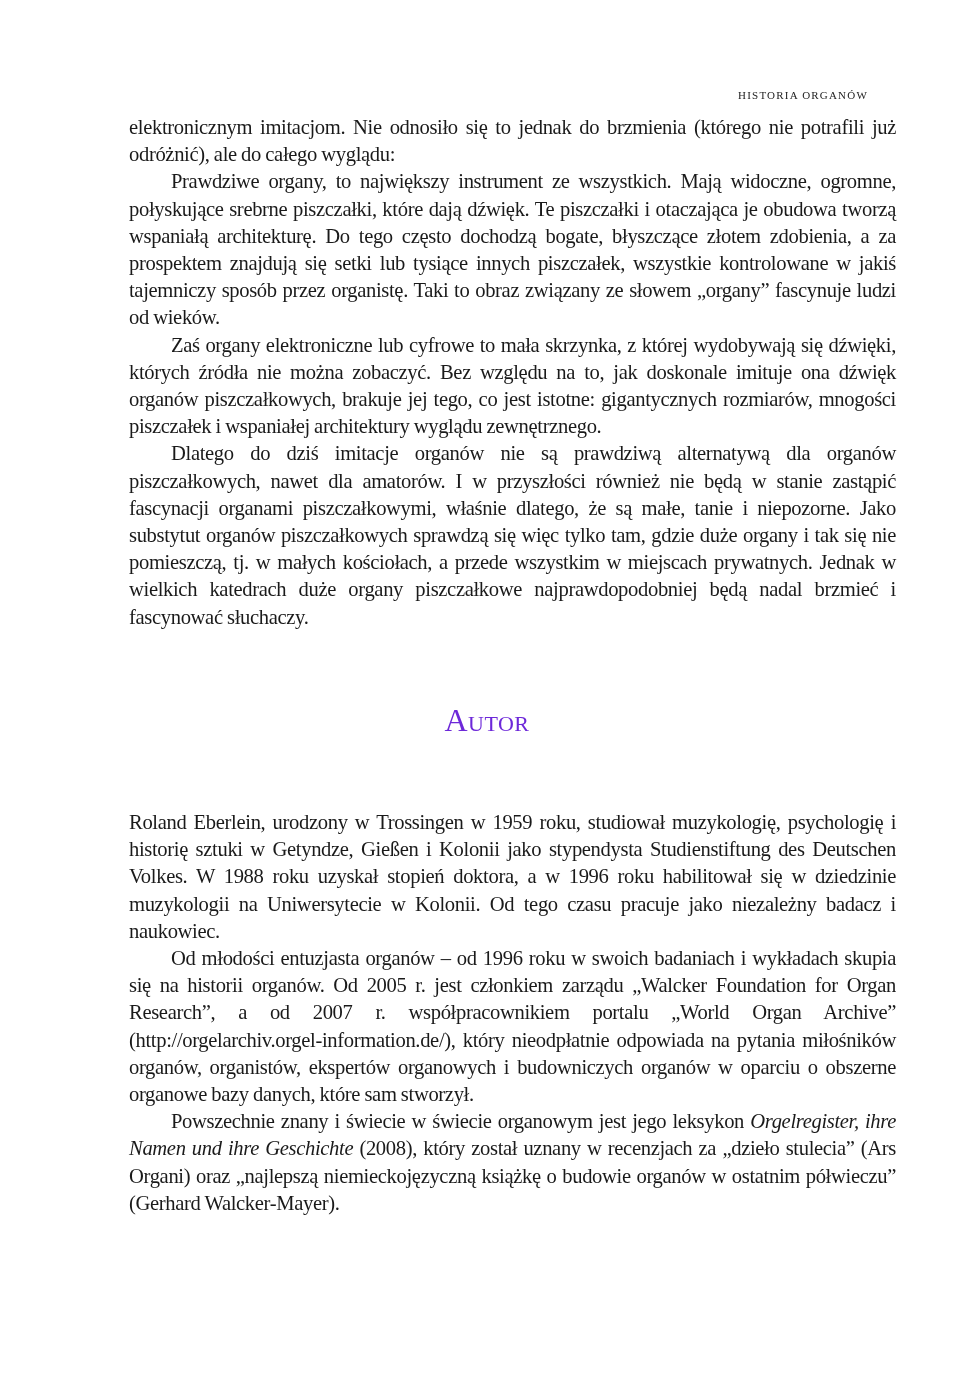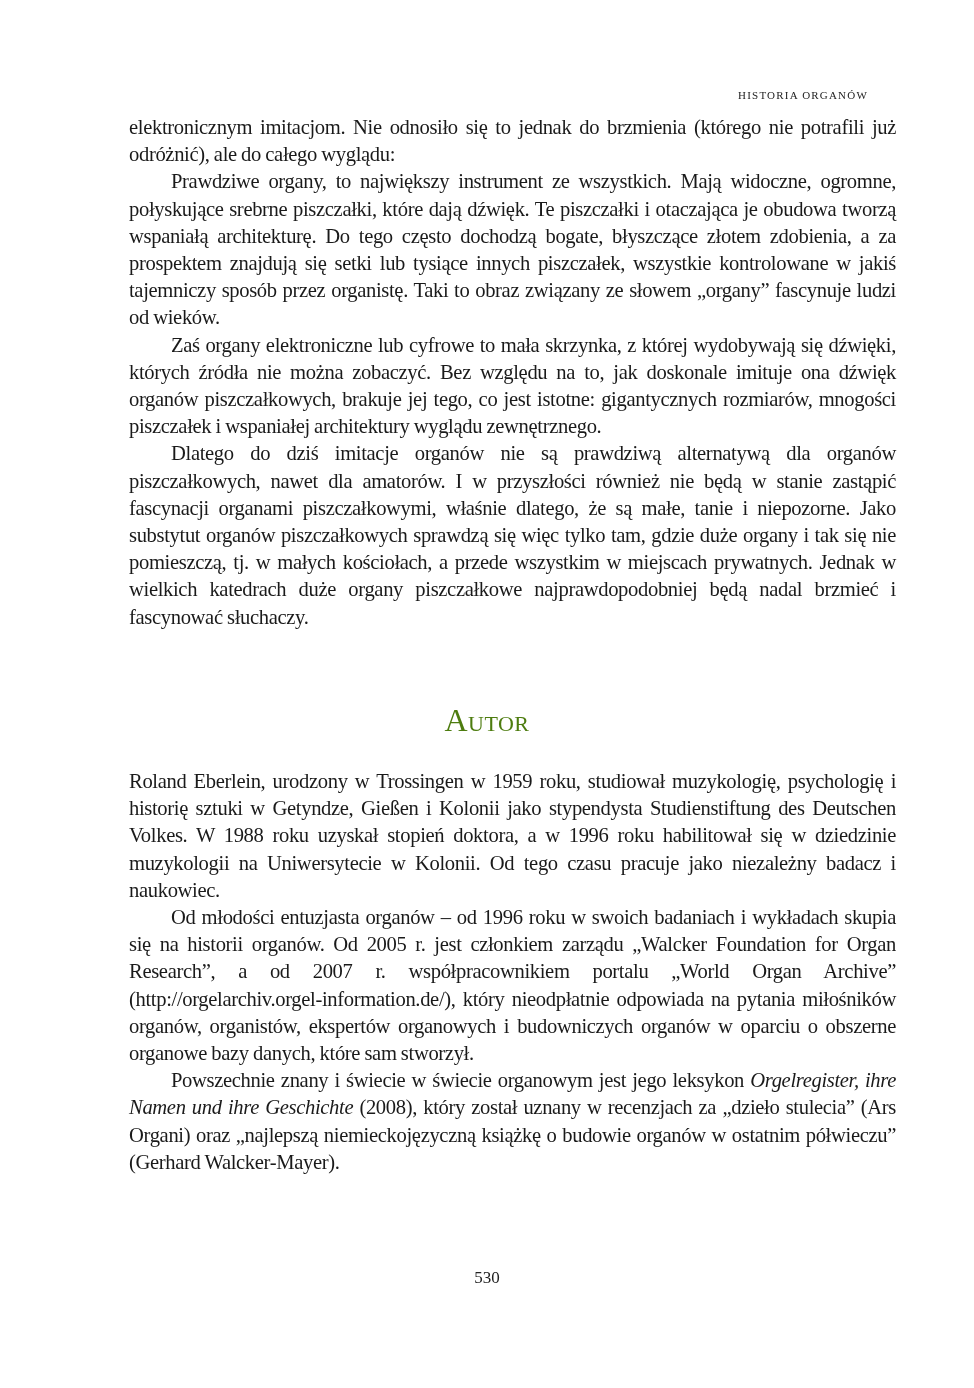--- a/index.html
+++ b/index.html
@@ -7,22 +7,22 @@
   .page { position: absolute; left: 0; top: 0; width: 974px; height: 1388px; background: #fff; color: #1a1a1a;
           font-family: "Liberation Serif", "DejaVu Serif", serif; }
   .running-head { position: absolute; right: 106px; top: 89px; font-size: 11px; letter-spacing: 1.2px;
                   text-transform: uppercase; font-variant: small-caps; color: #222; }
   .body-text { position: absolute; left: 101px; width: 767px; font-size: 20.6px; line-height: 27.2px;
                text-align: justify; hyphens: manual; letter-spacing: -0.35px; word-spacing: -0.5px; margin-left: 28px; }
   .body-text p { margin: 0; }
   .body-text p.indent { text-indent: 42px; }
   .sec1 { top: 114px; }
   .heading { position: absolute; left: 0; width: 974px; top: 702px; text-align: center; font-size: 32px;
-             font-variant: small-caps; letter-spacing: 0.5px; font-weight: normal; margin: 0; color: #4d7c0f; }
-  .sec2 { top: 768px; }
+             font-variant: small-caps; letter-spacing: 0.5px; font-weight: normal; margin: 0; color: #6d28d9; }
+  .sec2 { top: 809px; }
   em { font-style: italic; }
   .page-number { position: absolute; left: 0; width: 974px; top: 1268px; text-align: center; font-size: 17px; color: #222; }
 </style>
 </head>
 <body>
 
 <div class="page">
   <div class="running-head">historia organów</div>
 
   <div class="body-text sec1">
@@ -33,14 +33,13 @@
   </div>
 
   <h2 class="heading">Autor</h2>
 
   <div class="body-text sec2">
     <p>Roland Eberlein, urodzony w Trossingen w 1959 roku, studiował muzykologię, psychologię i historię sztuki w Getyndze, Gießen i Kolonii jako stypendysta Studienstiftung des Deutschen Volkes. W 1988 roku uzyskał stopień doktora, a w 1996 roku habilitował się w dziedzinie muzykologii na Uniwersytecie w Kolonii. Od tego czasu pracuje jako niezależny badacz i naukowiec.</p>
     <p class="indent">Od młodości entuzjasta organów – od 1996 roku w swoich badaniach i wykładach skupia się na historii organów. Od 2005 r. jest członkiem zarządu „Walcker Foundation for Organ Research”, a od 2007 r. współpracownikiem portalu „World Organ Archive” (http://orgelarchiv.orgel-information.de/), który nieodpłatnie odpowiada na pytania miłośników organów, organistów, ekspertów organowych i budowniczych organów w oparciu o obszerne organowe bazy danych, które sam stworzył.</p>
     <p class="indent"><span>Powszechnie znany i świecie w świecie organowym jest jego leksykon </span><em>Orgelregister, ihre Namen und ihre Geschichte</em><span> (2008), który został uznany w recenzjach za „dzieło stulecia” (Ars Organi) oraz „najlepszą niemieckojęzyczną książkę o budowie organów w ostatnim półwieczu” (Gerhard Walcker-Mayer).</span></p>
   </div>
 
-  <div class="page-number">530</div>
 </div>
 
 </body></html>

